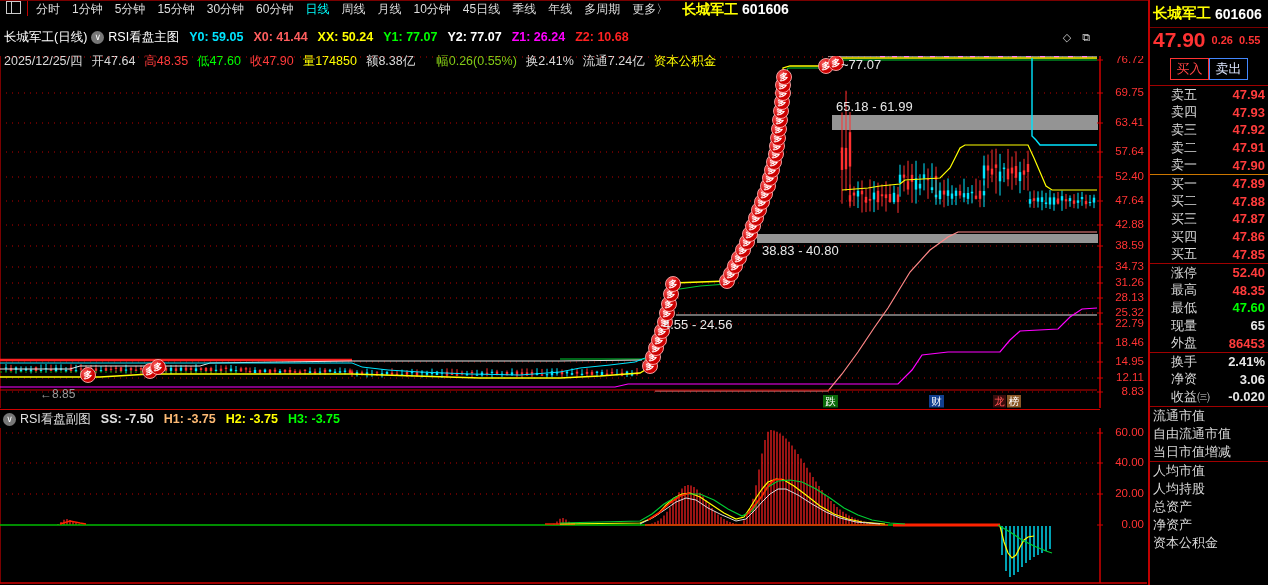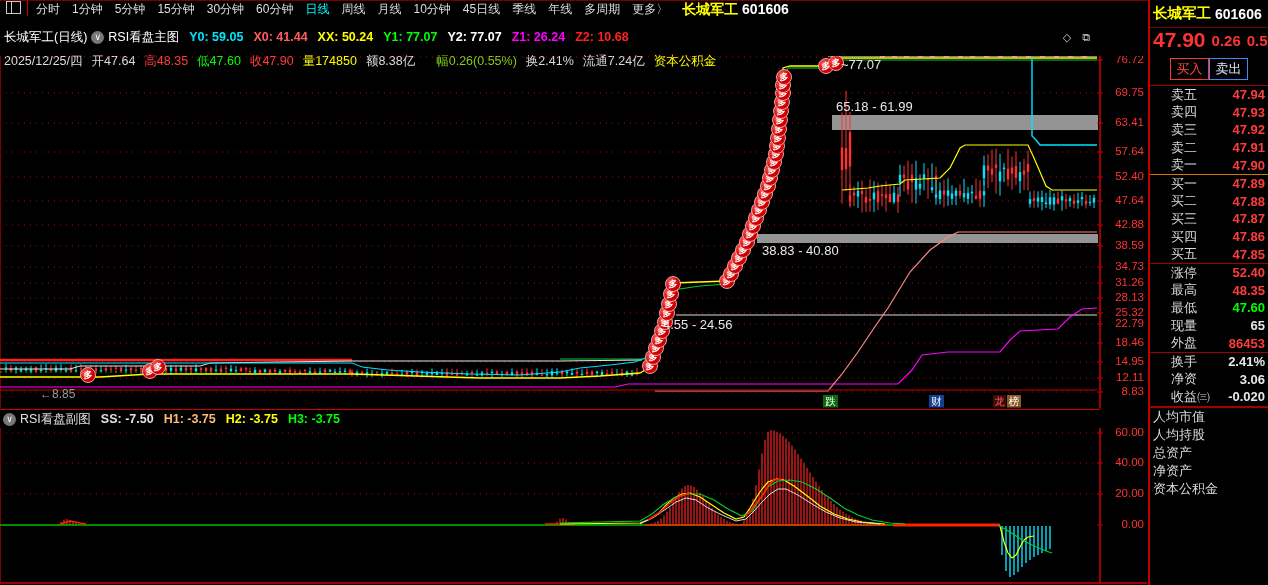--- a/index.html
+++ b/index.html
@@ -32,21 +32,21 @@
   
   svg{position:absolute;left:0;display:block;}
   
   #panel{position:absolute;left:1148px;top:0;width:120px;height:585px;background:#000;
          border-left:2px solid #c00000;box-sizing:border-box;color:#ddd;font-size:13px;overflow:hidden;}
   #p-head{height:27px;display:flex;align-items:center;padding:0 3px;border-bottom:1px solid #7a0000;}
   #p-name{color:#ffff00;font-size:14.5px;font-weight:bold;margin-right:4px;}
   #p-code{color:#fff;font-size:14px;font-weight:bold;}
   #p-price-row{height:24px;display:flex;align-items:center;padding:0 3px;color:#ff3333;white-space:nowrap;overflow:hidden;}
   #p-price{font-size:21px;font-weight:bold;margin-right:6px;}
-  .p-chg{font-size:15px;font-weight:bold;margin-right:6px;}
+  .p-chg{font-size:11px;font-weight:bold;margin-right:6px;}
   #p-btns{height:29px;display:flex;align-items:center;justify-content:space-between;padding:2px 20px;}
   .pbtn{width:53px;height:20px;line-height:20px;text-align:center;font-size:13px;cursor:pointer;background:#000;}
   #btn-buy{border:1px solid #ff3333;color:#ff4444;}
   #btn-sell{border:1px solid #4488ff;color:#dde6ff;}
   .p-div{height:0;border-top:1px solid #a00000;}
   .p-div.orange{border-top:1px solid #cc7700;}
   .prow{height:17.6px;display:flex;align-items:center;justify-content:space-between;padding:0 3px;margin-left:18px;}
   .prow .lab{color:#d8d8d8;}
   .prow .val{font-weight:bold;}
   .caprow{height:18px;display:flex;align-items:center;padding:0 3px;color:#d8d8d8;}
@@ -945,20 +945,25 @@
         <div class="prow">
           <span class="lab">净资</span>
           <span class="val" style="color: rgb(232, 232, 232);">3.06</span>
         </div>
         <div class="prow">
           <span class="lab">收益㈢</span>
           <span class="val" style="color: rgb(232, 232, 232);">-0.020</span>
         </div>
       </div>
     <div class="p-div"></div>
+    <div id="p-caps">
+        <div class="caprow">流通市值</div>
+        <div class="caprow">自由流通市值</div>
+        <div class="caprow">当日市值增减</div>
+      </div>
     <div class="p-div"></div>
     <div id="p-caps2">
         <div class="caprow">人均市值</div>
         <div class="caprow">人均持股</div>
         <div class="caprow">总资产</div>
         <div class="caprow">净资产</div>
         <div class="caprow">资本公积金</div>
       </div>
   </div>
 </div>

